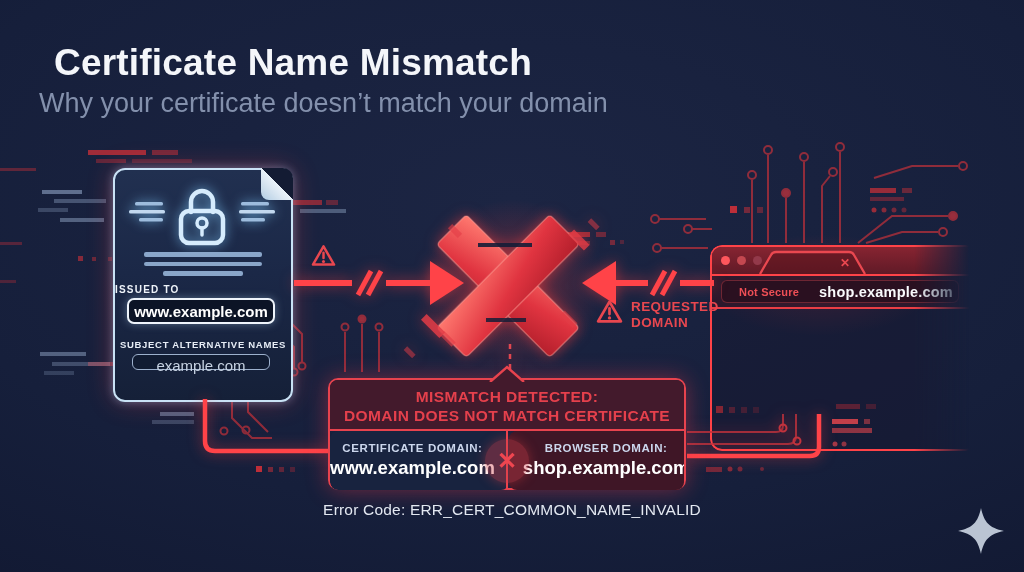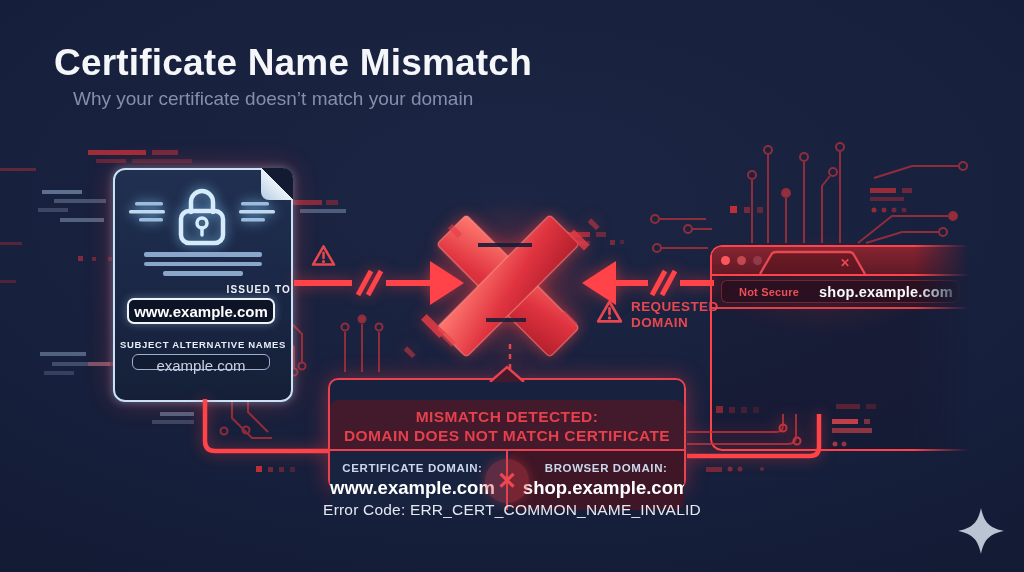--- a/index.html
+++ b/index.html
@@ -12,37 +12,37 @@
   
   .glow{position:absolute;pointer-events:none;z-index:1;}
   .glow-cert{left:60px;top:140px;width:280px;height:300px;
     background:radial-gradient(50% 50% at 50% 50%, rgba(255,55,55,.26), rgba(255,55,55,0) 70%);}
   .glow-x{left:388px;top:166px;width:250px;height:240px;
     background:radial-gradient(50% 50% at 50% 50%, rgba(255,60,60,.38), rgba(255,60,60,0) 72%);}
   .glow-browser{left:660px;top:215px;width:320px;height:140px;
     background:radial-gradient(50% 50% at 50% 50%, rgba(255,55,55,.22), rgba(255,55,55,0) 72%);}
   
   .title{left:54px;top:42px;font-size:37px;font-weight:bold;color:#f4f6fa;letter-spacing:.2px;z-index:5;}
-  .subtitle{left:73px;top:88px;font-size:19px;color:#8390ac;z-index:5;}
+  .subtitle{left:39px;top:88px;font-size:27px;color:#8390ac;z-index:5;}
   
   svg.decor{left:0;top:0;z-index:1;}
   svg.flow{left:0;top:0;z-index:3;filter:drop-shadow(0 0 7px rgba(255,60,60,.55));}
   
   .certificate{left:113px;top:168px;width:176px;height:230px;z-index:2;
     border:2px solid #c9e2f5;border-radius:12px;
     background:linear-gradient(180deg,#20304f 0%,#182档544 0%,#1b2847 40%,#152037 100%);
     background:linear-gradient(180deg,#213050 0%,#1b2847 45%,#152038 100%);
     box-shadow:0 0 26px rgba(255,64,64,.30), 0 0 10px rgba(150,210,255,.45);}
   .fold{position:absolute;top:-2px;right:-2px;width:32px;height:32px;
     background:linear-gradient(225deg,#131b33 0 49%,#e9f1f9 50%,#b7cee2 100%);
     border-bottom-left-radius:8px;border-top-right-radius:10px;}
   .cert-head{position:absolute;left:12px;top:12px;}
   .cert-lines{position:absolute;left:0;width:100%;display:flex;flex-direction:column;align-items:center;gap:5px;}
   .cert-lines span{display:block;height:4.5px;border-radius:2px;background:rgba(158,188,224,.85);}
-  .issued-label{position:absolute;left:0;top:114px;width:100%;text-align:right;
+  .issued-label{position:absolute;left:0;top:114px;width:100%;text-align:left;
     font-size:10px;font-weight:bold;letter-spacing:1.2px;color:#eef3f9;}
   .issued-box{position:absolute;left:12px;top:128px;width:148px;height:26px;box-sizing:border-box;
     border:2px solid #eef4fb;border-radius:7px;background:#0c1426;
     box-shadow:0 0 9px rgba(190,225,255,.35);
     font-size:15px;font-weight:bold;color:#ffffff;text-align:center;line-height:23px;}
   .san-label{position:absolute;left:0;top:169px;width:100%;text-align:center;
     font-size:9.5px;font-weight:bold;letter-spacing:.7px;color:#e7edf6;}
   .san-box{position:absolute;left:17px;top:184px;width:138px;height:16px;box-sizing:border-box;
     border:1.5px solid #9db1cd;border-radius:6px;background:rgba(16,25,46,.7);
     font-size:15px;color:#c6d2e2;text-align:center;line-height:21px;}
@@ -72,21 +72,21 @@
   .ns-text{font-size:11px;font-weight:bold;color:#ee4f56;letter-spacing:.2px;white-space:nowrap;}
   .addr-div{width:1.5px;height:15px;background:#8d93a6;opacity:.85;margin:0 3px;}
   .url-text{font-size:14.5px;font-weight:bold;color:#fafbfd;letter-spacing:.2px;white-space:nowrap;}
   .browser-content{position:relative;height:142px;}
   
   .mismatch{left:328px;top:378px;width:358px;height:112px;z-index:4;box-sizing:border-box;
     border:2px solid #e8434e;border-radius:10px;
     box-shadow:0 0 22px rgba(232,55,70,.45);}
   .notch{position:absolute;top:-15px;left:calc(50% - 18px);}
   .mis-header{height:46px;background:#431a2c;border-radius:8px 8px 0 0;
-    display:flex;flex-direction:column;align-items:center;justify-content:center;gap:1px;padding-top:3px;margin-top:20px;}
+    display:flex;flex-direction:column;align-items:center;justify-content:center;gap:1px;padding-top:3px;}
   .mis-header div{font-size:15.5px;font-weight:bold;color:#e5404c;letter-spacing:.4px;}
   .mis-body{position:relative;height:59px;border-top:2px solid #e8434e;border-radius:0 0 8px 8px;
     display:grid;grid-template-columns:1fr 1fr;overflow:hidden;}
   .cell{display:flex;flex-direction:column;align-items:center;justify-content:center;gap:3px;border-radius:8px;}
   .cell-left{background:#18233f;padding-right:14px;}
   .cell-right{background:#3f1626;padding-left:14px;}
   .cell .lbl{font-size:11.5px;font-weight:bold;color:#ccd7ed;letter-spacing:.6px;}
   .cell .val{font-size:18.5px;font-weight:bold;color:#ffffff;}
   .mid-divider{position:absolute;left:calc(50% - 1px);top:0;bottom:0;width:2px;background:#e8434e;}
   .x-badge{position:absolute;left:calc(50% - 22px);top:calc(50% - 22px);width:44px;height:44px;border-radius:50%;

